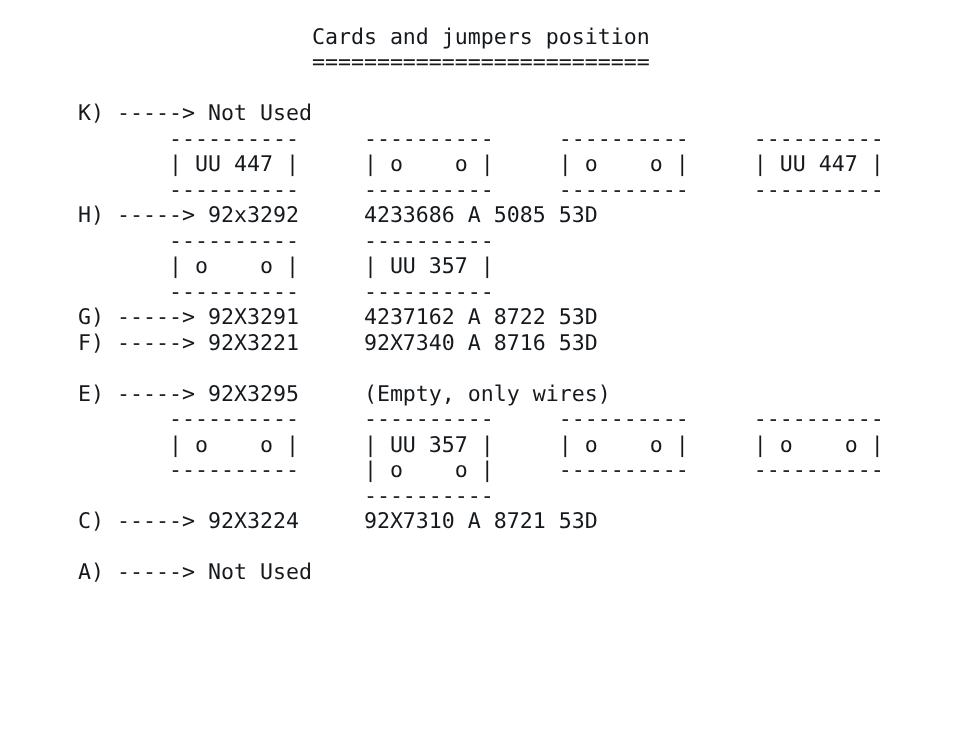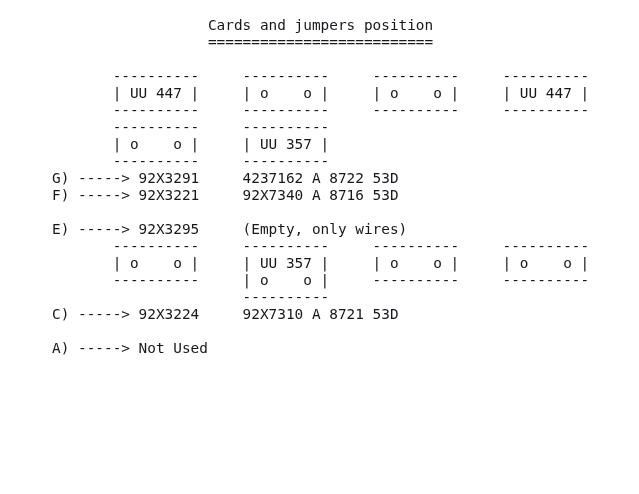--- a/index.html
+++ b/index.html
@@ -24,23 +24,25 @@
     white-space: pre;
   }
 </style>
 </head>
 <body style="background: rgb(255, 255, 255);">
 
 <div class="doc" style="color: rgb(21, 24, 28);">
     <div class="line">                        Cards and jumpers position</div>
     <div class="line">                        ==========================</div>
     <div class="line"></div>
+    <div class="line">      K) -----&gt; Not Used</div>
     <div class="line">             ----------     ----------     ----------     ----------</div>
     <div class="line">             | UU 447 |     | o    o |     | o    o |     | UU 447 |</div>
     <div class="line">             ----------     ----------     ----------     ----------</div>
+    <div class="line">      H) -----&gt; 92x3292     4233686 A 5085 53D</div>
     <div class="line">             ----------     ----------</div>
     <div class="line">             | o    o |     | UU 357 |</div>
     <div class="line">             ----------     ----------</div>
     <div class="line">      G) -----&gt; 92X3291     4237162 A 8722 53D</div>
     <div class="line">      F) -----&gt; 92X3221     92X7340 A 8716 53D</div>
     <div class="line"></div>
     <div class="line">      E) -----&gt; 92X3295     (Empty, only wires)</div>
     <div class="line">             ----------     ----------     ----------     ----------</div>
     <div class="line">             | o    o |     | UU 357 |     | o    o |     | o    o |</div>
     <div class="line">             ----------     | o    o |     ----------     ----------</div>

